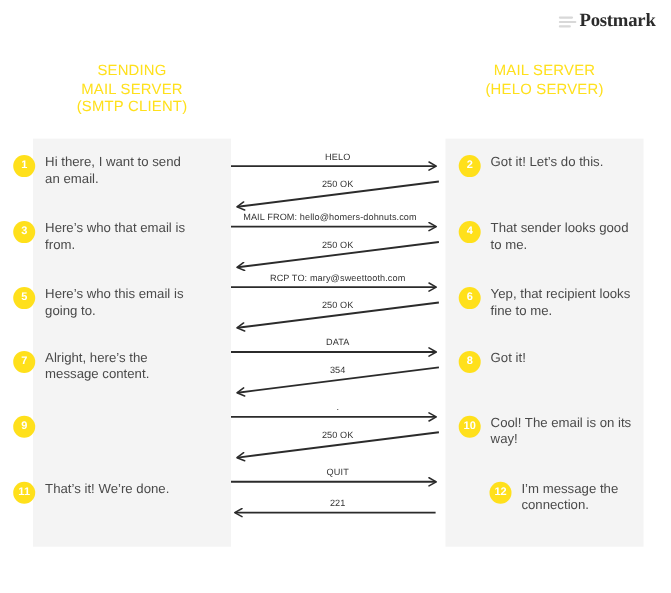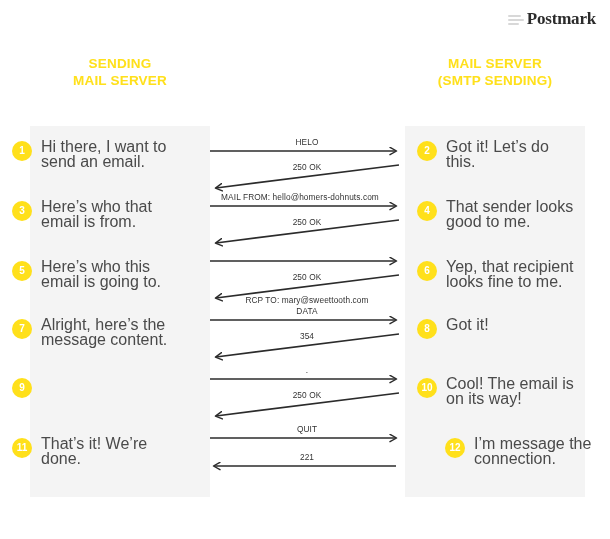--- a/index.html
+++ b/index.html
@@ -50,21 +50,21 @@
   }
 
   
   .col-header {
     position: absolute;
     top: 56px;
     width: 180px;
     text-align: center;
     color: #ffe01b;
     font-size: 13.5px;
-    font-weight: 700;
+    font-weight: 400;
     line-height: 16.5px;
     letter-spacing: 0.2px;
   }
   #header-left  { left: 30px; }
   #header-right { left: 405px; }
   .col-header .line { display: block; }
 
   
   .panel {
     position: absolute;
@@ -94,21 +94,21 @@
     color: #ffffff;
     font-size: 10px;
     font-weight: 700;
     display: flex;
     align-items: center;
     justify-content: center;
     line-height: 1;
     margin-top: 1px;
   }
   .step-text {
-    font-size: 16px;
+    font-size: 12px;
     line-height: 14.5px;
     color: #4a4a4a;
   }
 
   
   #arrows {
     position: absolute;
     left: 210px;
     top: 126px;
     width: 195px;
@@ -138,25 +138,26 @@
     <i></i>
       <i></i>
       <i></i>
   </span>
   <span class="logo-word">Postmark</span>
 </div>
 
 <div id="header-left" class="col-header">
   <span class="line">SENDING</span>
   <span class="line">MAIL SERVER</span>
+  <span class="line">(SMTP CLIENT)</span>
 </div>
 
 <div id="header-right" class="col-header">
   <span class="line">MAIL SERVER</span>
-  <span class="line">(SMTP SENDING)</span>
+  <span class="line">(HELO SERVER)</span>
 </div>
 
 <div id="panel-left" class="panel"></div>
 <div id="panel-right" class="panel"></div>
 
 <div id="arrows">
   <svg viewBox="0 0 195 371">
     <defs>
       <marker id="headR" markerWidth="9" markerHeight="9" refX="7" refY="4.5" orient="auto" markerUnits="userSpaceOnUse">
         <path d="M1,0.8 L7.6,4.5 L1,8.2" fill="none" stroke="#2b2b2b" stroke-width="1.4" stroke-linecap="round" stroke-linejoin="round"></path>
@@ -178,21 +179,21 @@
       <line x1="189" y1="267" x2="6" y2="290" marker-end="url(#headL)"></line>
       <line x1="0" y1="312" x2="186" y2="312" marker-end="url(#headR)"></line>
       <line x1="186" y1="340" x2="4" y2="340" marker-end="url(#headL)"></line>
     </g>
   </svg>
 
   <span class="arrow-label" style="left:97px; top:11px;">HELO</span>
   <span class="arrow-label" style="left:97px; top:36px;">250 OK</span>
   <span class="arrow-label" style="left:90px; top:66px;">MAIL FROM: hello@homers-dohnuts.com</span>
   <span class="arrow-label" style="left:97px; top:91px;">250 OK</span>
-  <span class="arrow-label" style="left:97px; top:121px;margin-top:48px;">RCP TO: mary@sweettooth.com</span>
+  <span class="arrow-label" style="left:97px; top:121px;">RCP TO: mary@sweettooth.com</span>
   <span class="arrow-label" style="left:97px; top:146px;">250 OK</span>
   <span class="arrow-label" style="left:97px; top:180px;">DATA</span>
   <span class="arrow-label" style="left:97px; top:205px;">354</span>
   <span class="arrow-label" style="left:97px; top:239px;">.</span>
   <span class="arrow-label" style="left:97px; top:264px;">250 OK</span>
   <span class="arrow-label" style="left:97px; top:298px;">QUIT</span>
   <span class="arrow-label" style="left:97px; top:326px;">221</span>
 </div>
 
 <div class="step" style="top:140px;">

